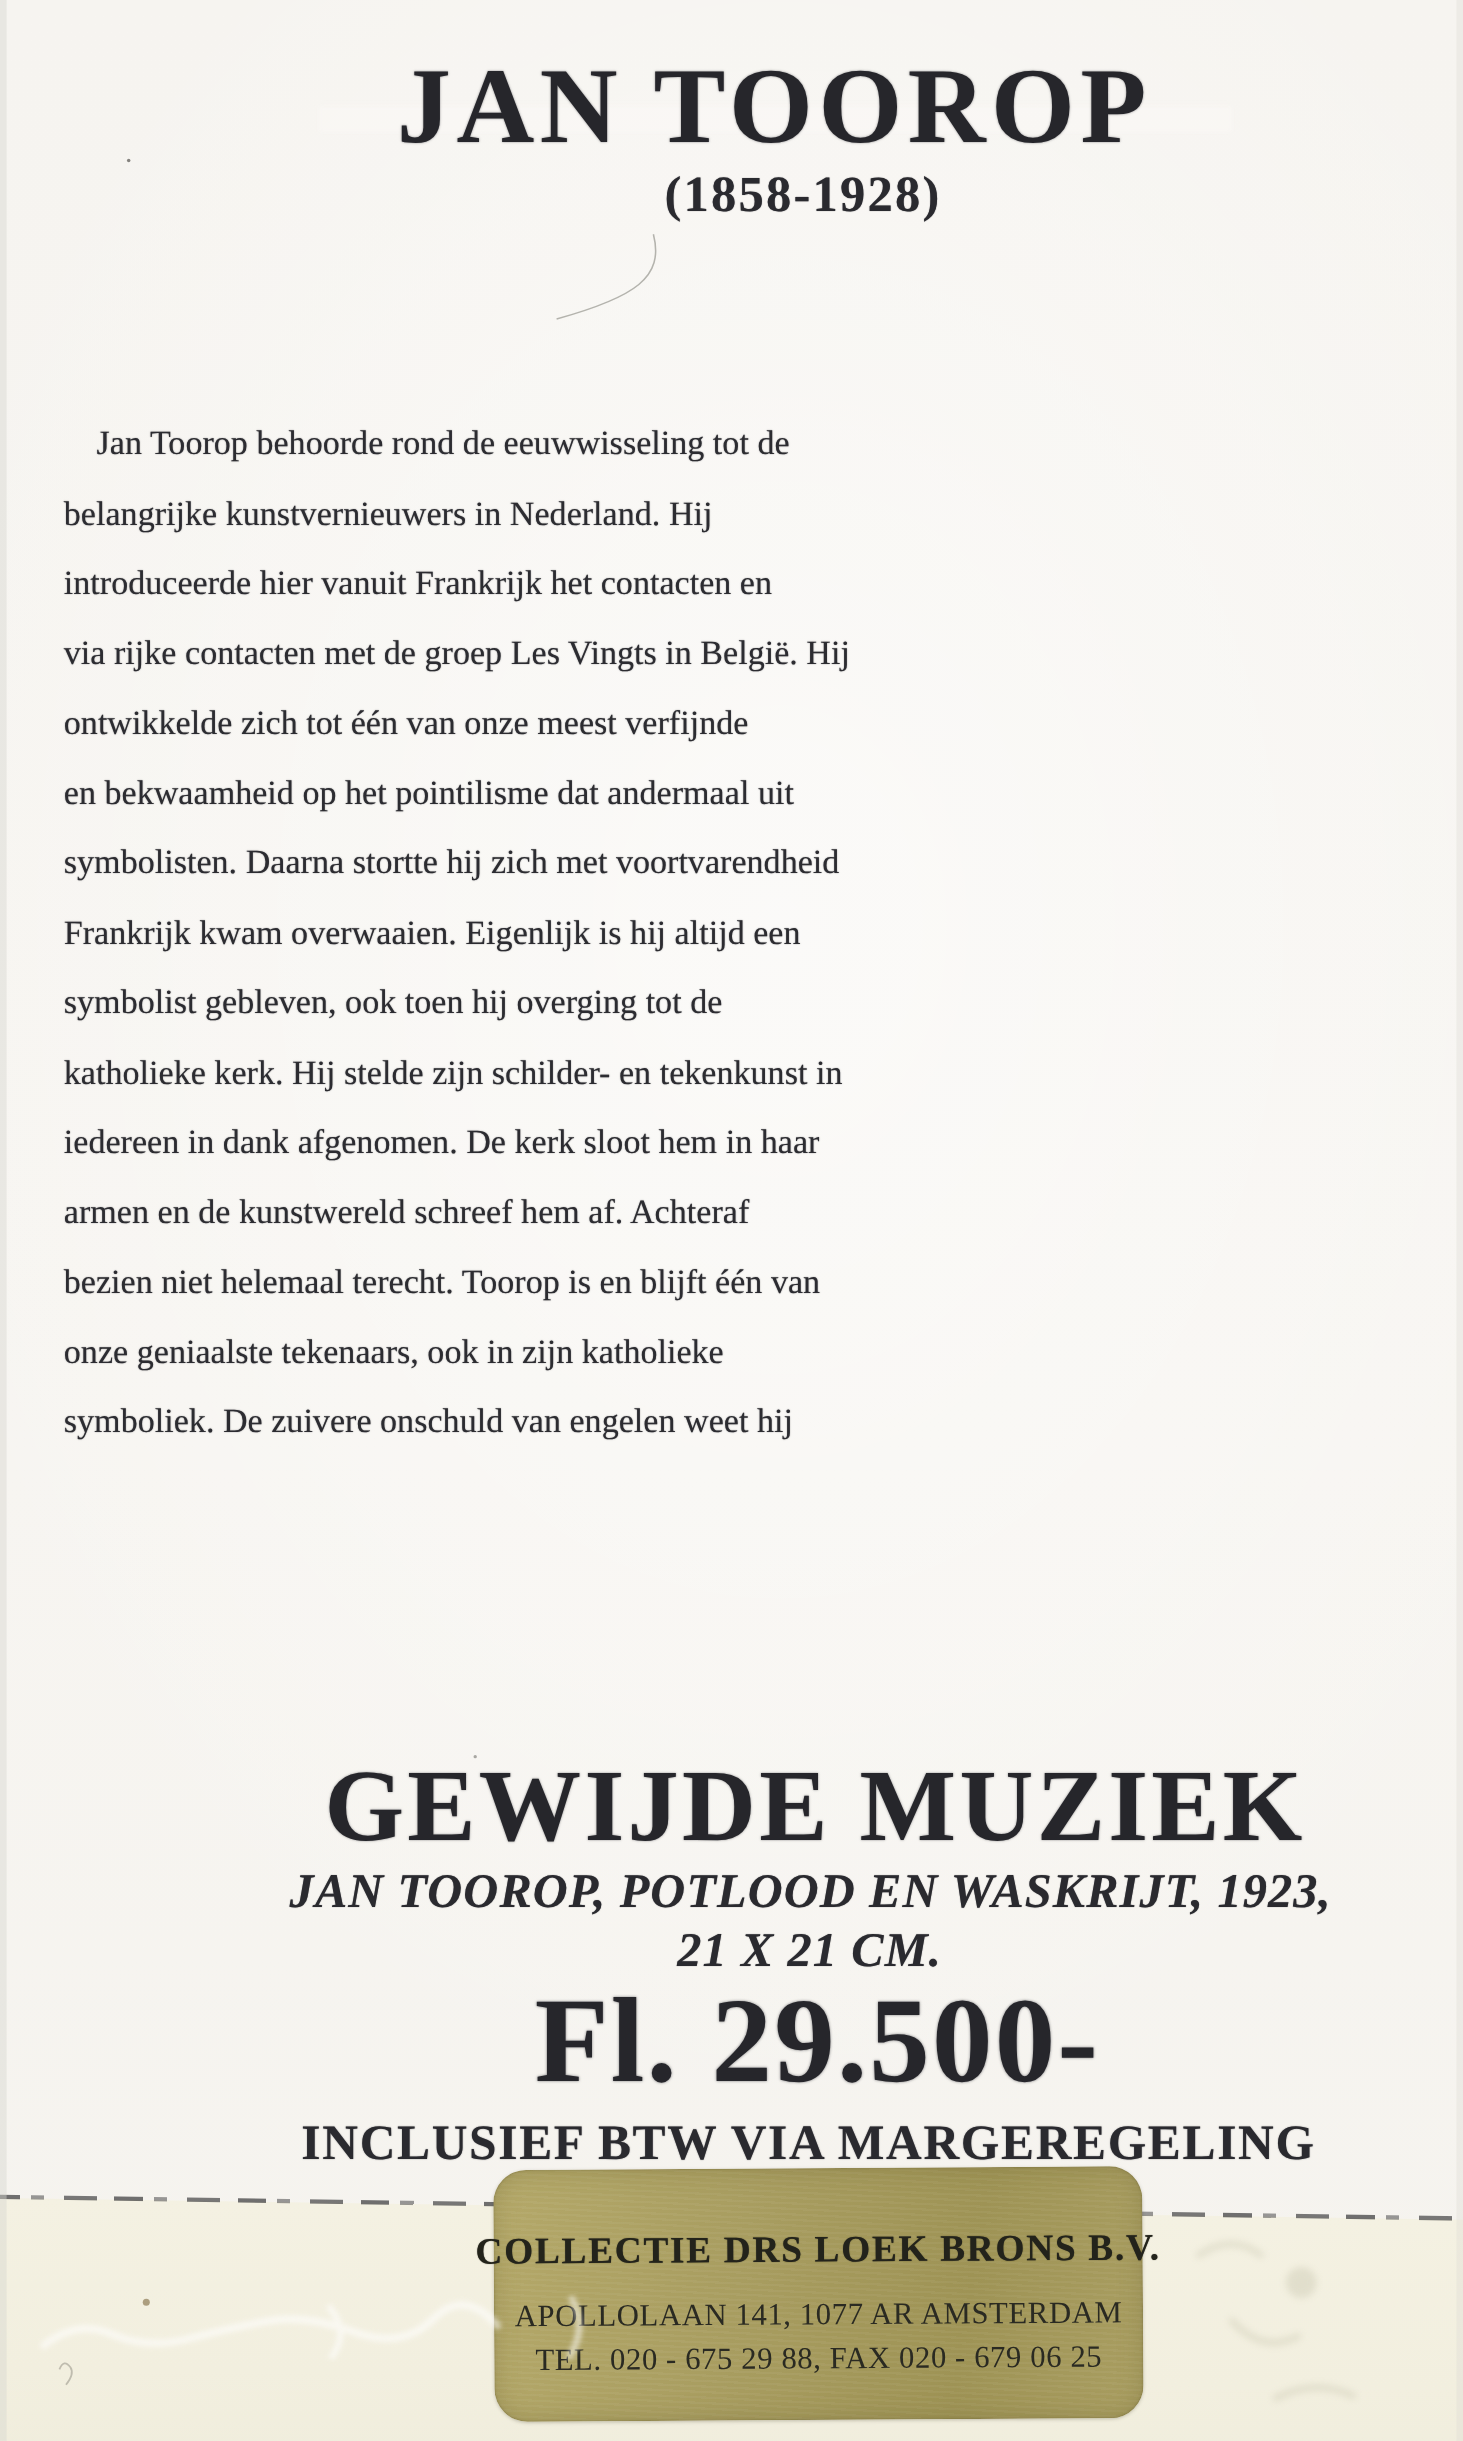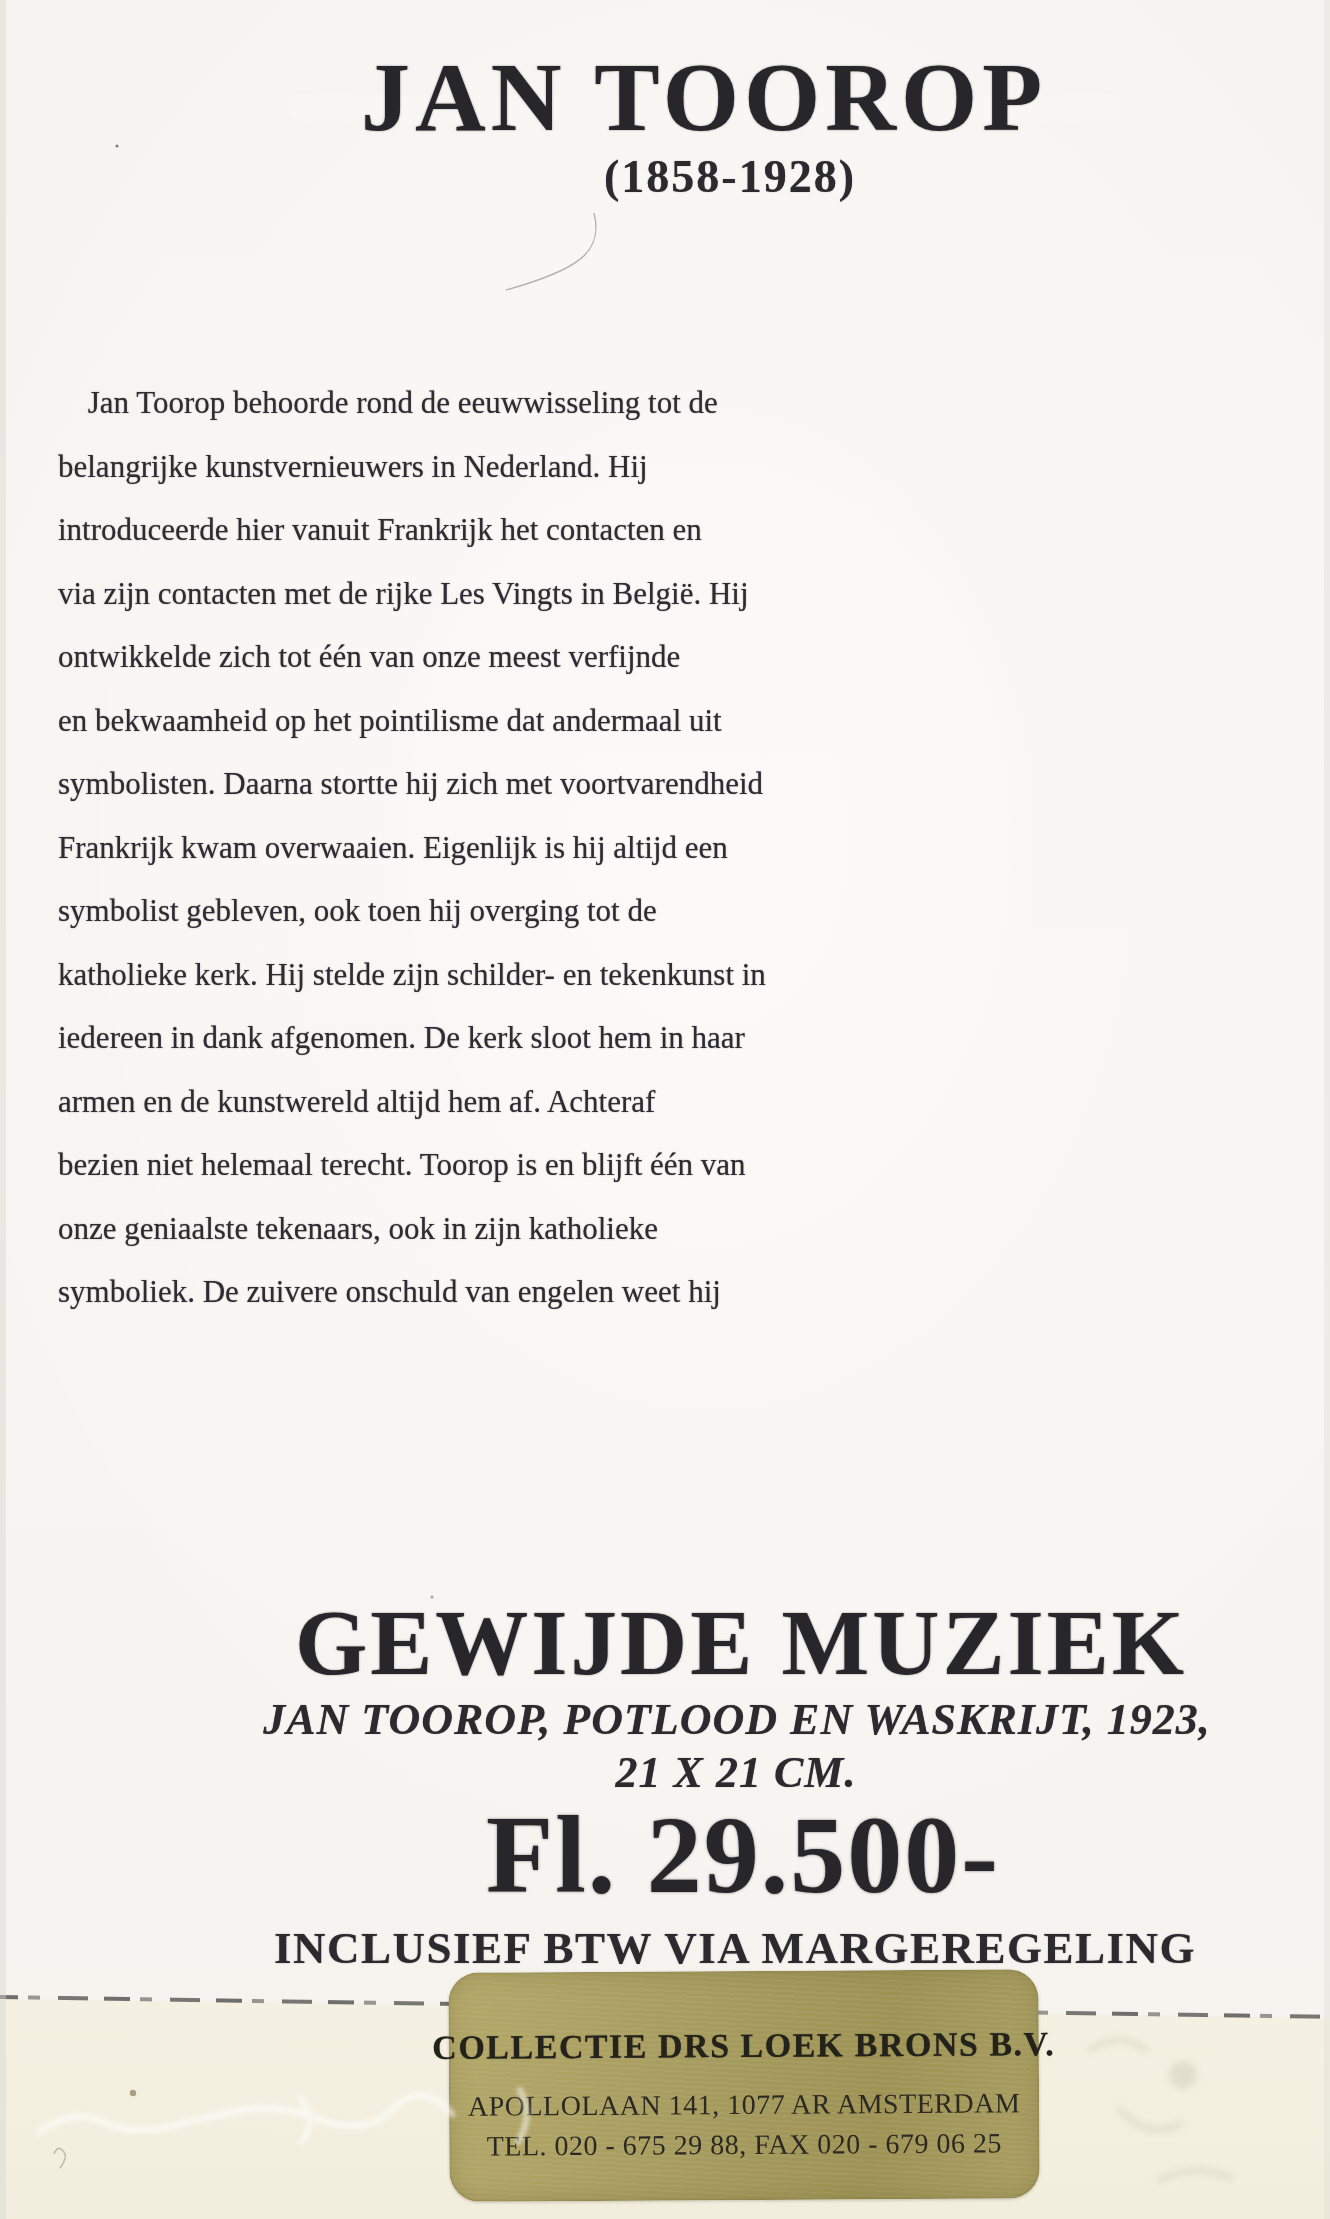--- a/index.html
+++ b/index.html
@@ -120,29 +120,29 @@
   <div class="dashed-line"></div>
 
   <div class="title-band"></div>
   <div class="artist-title">JAN TOOROP</div>
   <div class="artist-dates">(1858-1928)</div>
 
   <div class="body-text">
       <div class="body-line"> Jan Toorop behoorde rond de eeuwwisseling tot de</div>
       <div class="body-line">belangrijke kunstvernieuwers in Nederland. Hij</div>
       <div class="body-line">introduceerde hier vanuit Frankrijk het contacten en</div>
-      <div class="body-line">via zijn contacten met de rijke Les Vingts in België. Hij</div>
+      <div class="body-line">via rijke contacten met de groep Les Vingts in België. Hij</div>
       <div class="body-line">ontwikkelde zich tot één van onze meest verfijnde</div>
       <div class="body-line">en bekwaamheid op het pointilisme dat andermaal uit</div>
       <div class="body-line">symbolisten. Daarna stortte hij zich met voortvarendheid</div>
       <div class="body-line">Frankrijk kwam overwaaien. Eigenlijk is hij altijd een</div>
       <div class="body-line">symbolist gebleven, ook toen hij overging tot de</div>
       <div class="body-line">katholieke kerk. Hij stelde zijn schilder- en tekenkunst in</div>
       <div class="body-line">iedereen in dank afgenomen. De kerk sloot hem in haar</div>
-      <div class="body-line">armen en de kunstwereld altijd hem af. Achteraf</div>
+      <div class="body-line">armen en de kunstwereld schreef hem af. Achteraf</div>
       <div class="body-line">bezien niet helemaal terecht. Toorop is en blijft één van</div>
       <div class="body-line">onze geniaalste tekenaars, ook in zijn katholieke</div>
       <div class="body-line">symboliek. De zuivere onschuld van engelen weet hij</div>
     </div>
 
   <div class="work-title">GEWIJDE MUZIEK</div>
   <div class="work-details-1">JAN TOOROP, POTLOOD EN WASKRIJT, 1923,</div>
   <div class="work-details-2">21 X 21 CM.</div>
   <div class="price">Fl. 29.500-</div>
   <div class="tax-note">INCLUSIEF BTW VIA MARGEREGELING</div>

